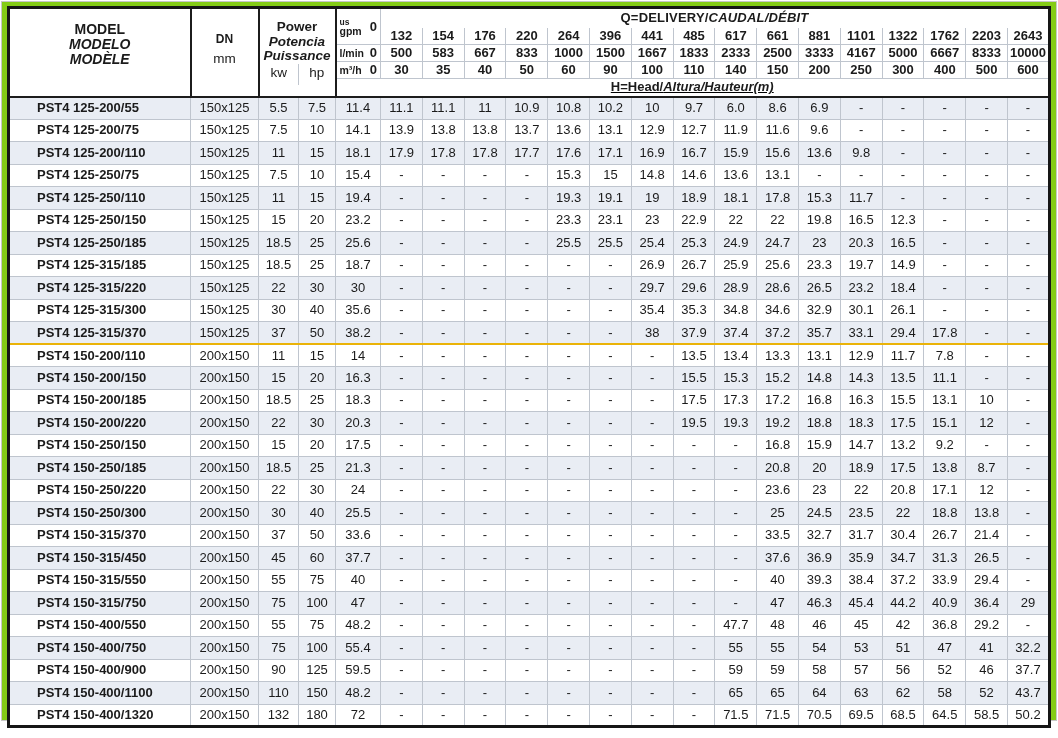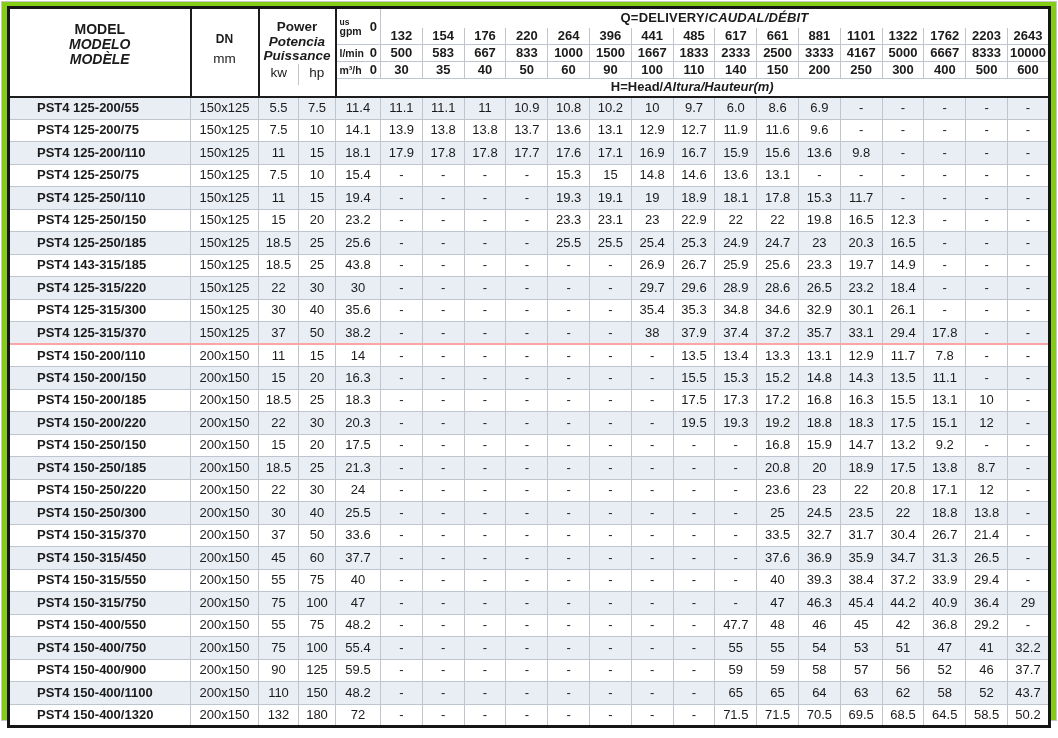--- a/index.html
+++ b/index.html
@@ -23,28 +23,28 @@
   .pw-units .hp{flex:37 0 0;}
   .unit-h{border:1px solid #bfc5ce;border-top:none;font-weight:normal;}
   .unit-flex{display:flex;align-items:center;justify-content:space-between;padding:0 3px 0 3px;}
   .unit-lbl{font-size:10.5px;text-align:left;line-height:10px;font-weight:bold;}
   .unit-lbl .small-top{display:block;font-size:8.5px;line-height:8px;}
   .unit-zero{font-weight:bold;font-size:13px;}
   .q-title{border-bottom:none;border-left:1px solid #bfc5ce;font-size:13px;letter-spacing:.2px;}
   .num{border:1px solid #bfc5ce;border-top-width:0;font-size:13px;}
   #row-gpm .num{border-top:none;}
   .head-title{border-top:1px solid #bfc5ce;border-bottom:2px solid #1c1c1c;font-size:13px;}
-  tr.hr1{height:20px;} tr.hr2{height:17px;} tr.hr3{height:17px;} tr.hr4{height:17px;} tr.hr5{height:18px;}
+  tr.hr1{height:20px;} tr.hr2{height:17px;} tr.hr3{height:17px;} tr.hr4{height:17px;} tr.hr5{height:18px;text-decoration:underline;}
   
   tbody tr{height:22.5px;}
   tbody td{border:1px solid #bfc5ce;}
   tbody tr:first-child td{border-top:none;}
   tbody td.model{text-align:left;padding-left:27px;font-weight:bold;}
   tr.shade td{background:#e9edf4;}
-  tr.group-start td{border-top:2px solid #fca5a5;}
+  tr.group-start td{border-top:2px solid #eab308;}
 </style>
 </head>
 <body>
 
 <div class="canvas">
   <table class="perf">
     <colgroup>
       <col style="width:182px">
         <col style="width:68px">
         <col style="width:40px">
@@ -333,25 +333,25 @@
           <td class="val">24.9</td>
           <td class="val">24.7</td>
           <td class="val">23</td>
           <td class="val">20.3</td>
           <td class="val">16.5</td>
           <td class="val">-</td>
           <td class="val">-</td>
           <td class="val">-</td>
         </tr>
         <tr>
-          <td class="model">PST4 143-315/185</td>
+          <td class="model">PST4 125-315/185</td>
           <td class="dn">150x125</td>
           <td class="pw">18.5</td>
           <td class="pw">25</td>
-          <td class="val">43.8</td>
+          <td class="val">18.7</td>
           <td class="val">-</td>
           <td class="val">-</td>
           <td class="val">-</td>
           <td class="val">-</td>
           <td class="val">-</td>
           <td class="val">-</td>
           <td class="val">26.9</td>
           <td class="val">26.7</td>
           <td class="val">25.9</td>
           <td class="val">25.6</td>

